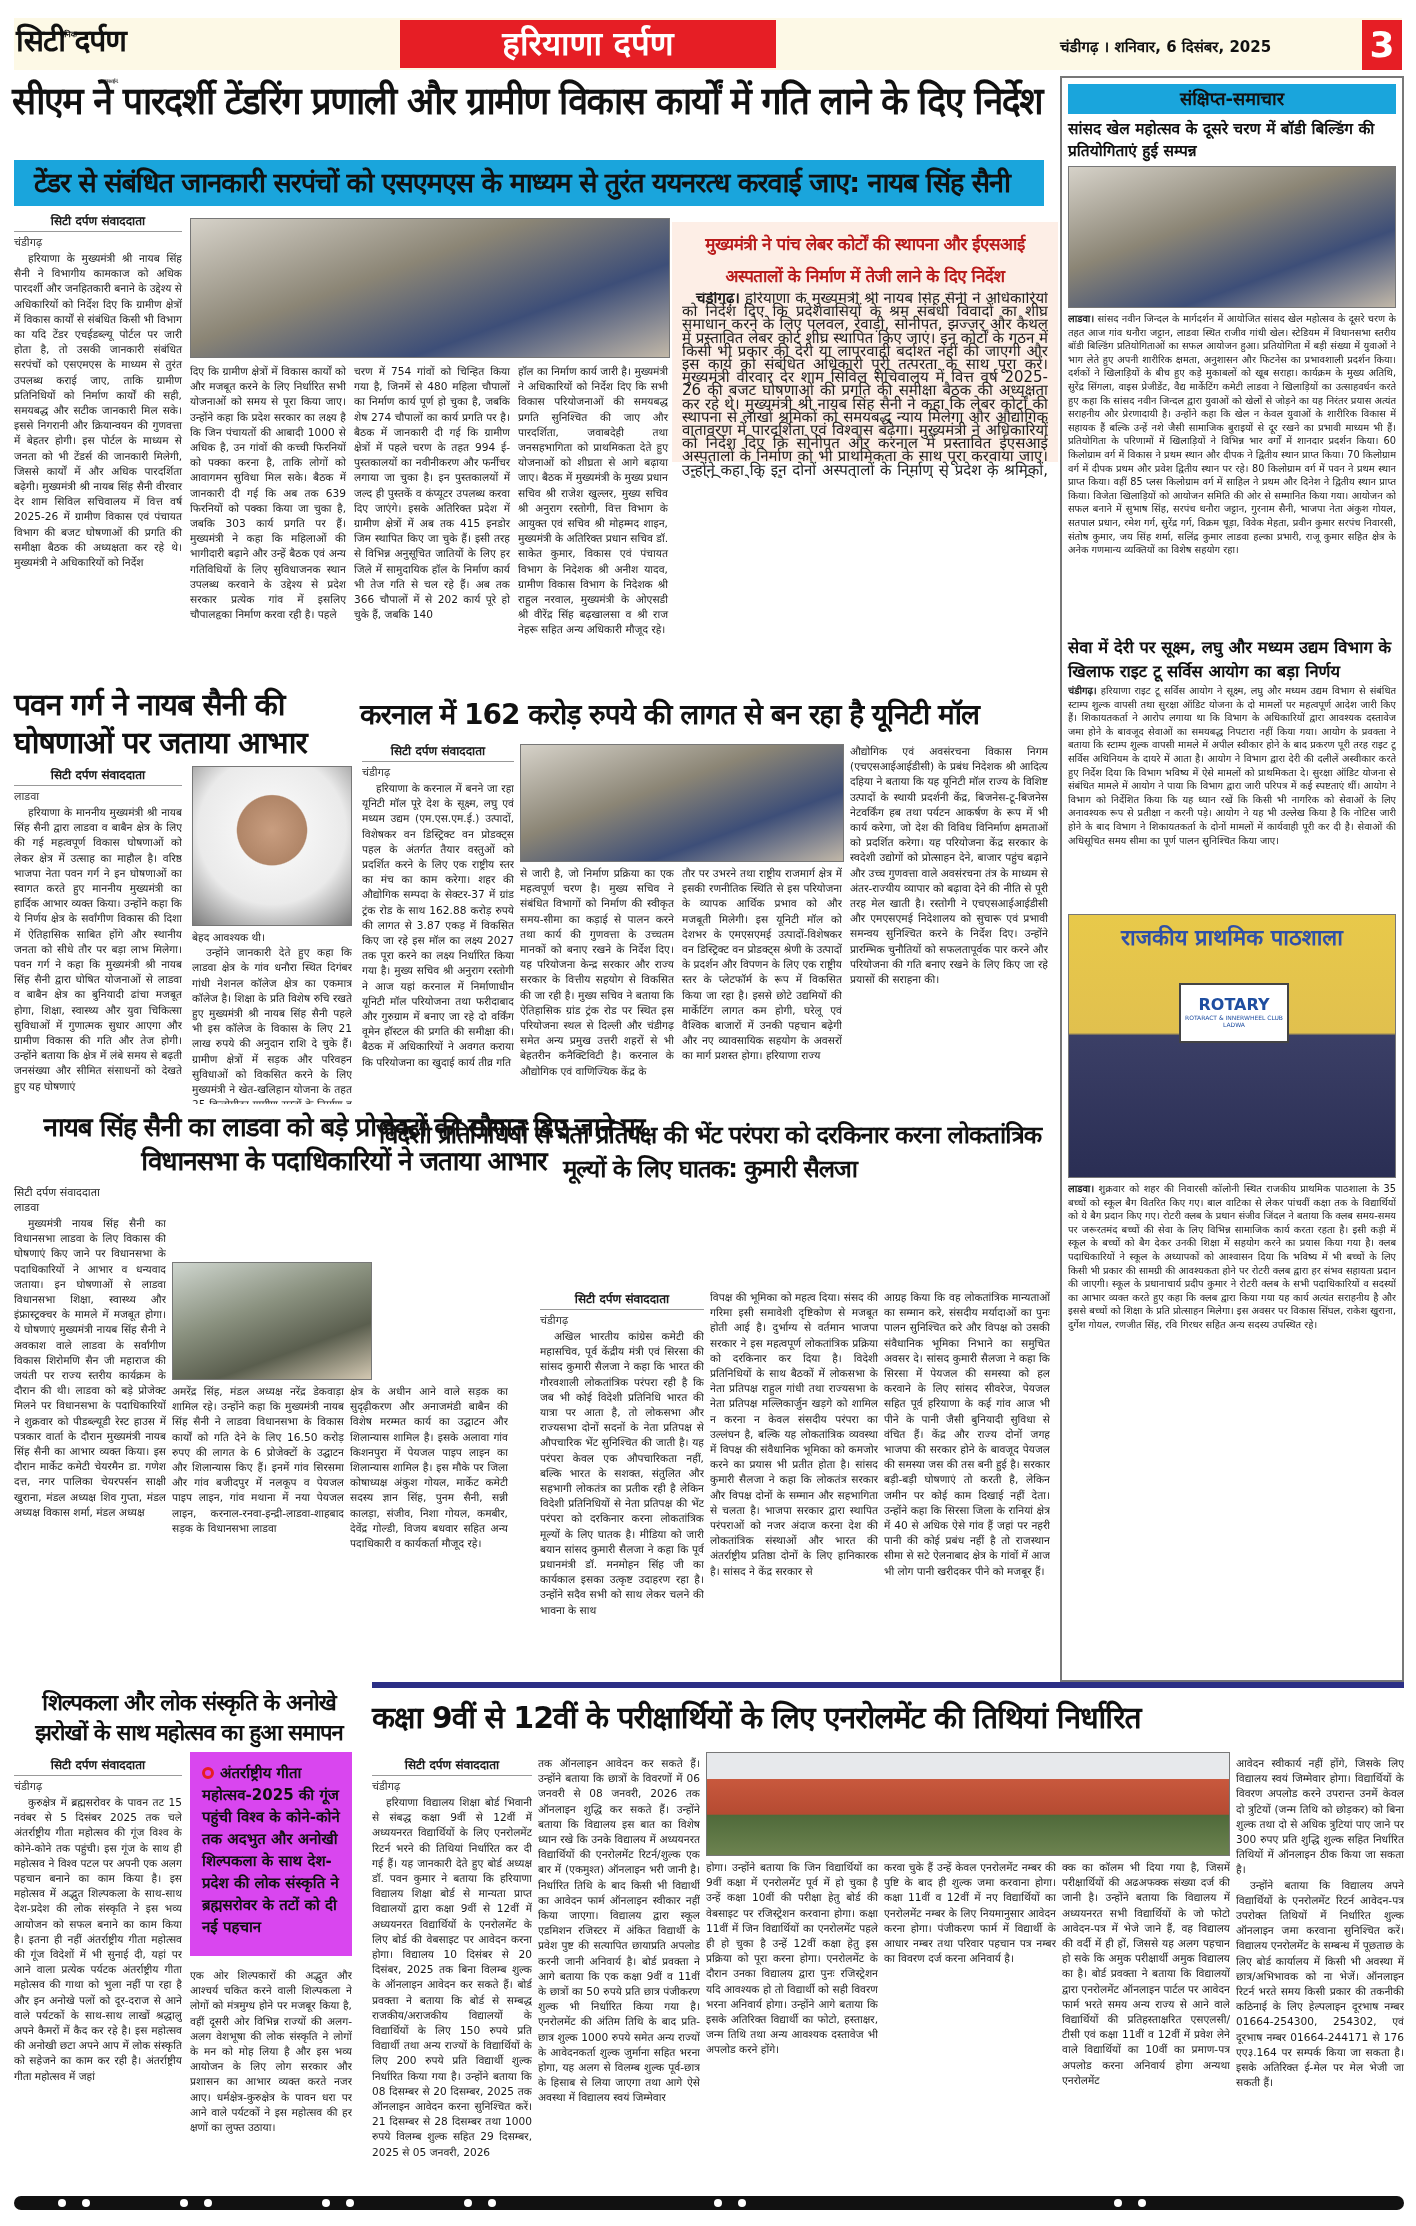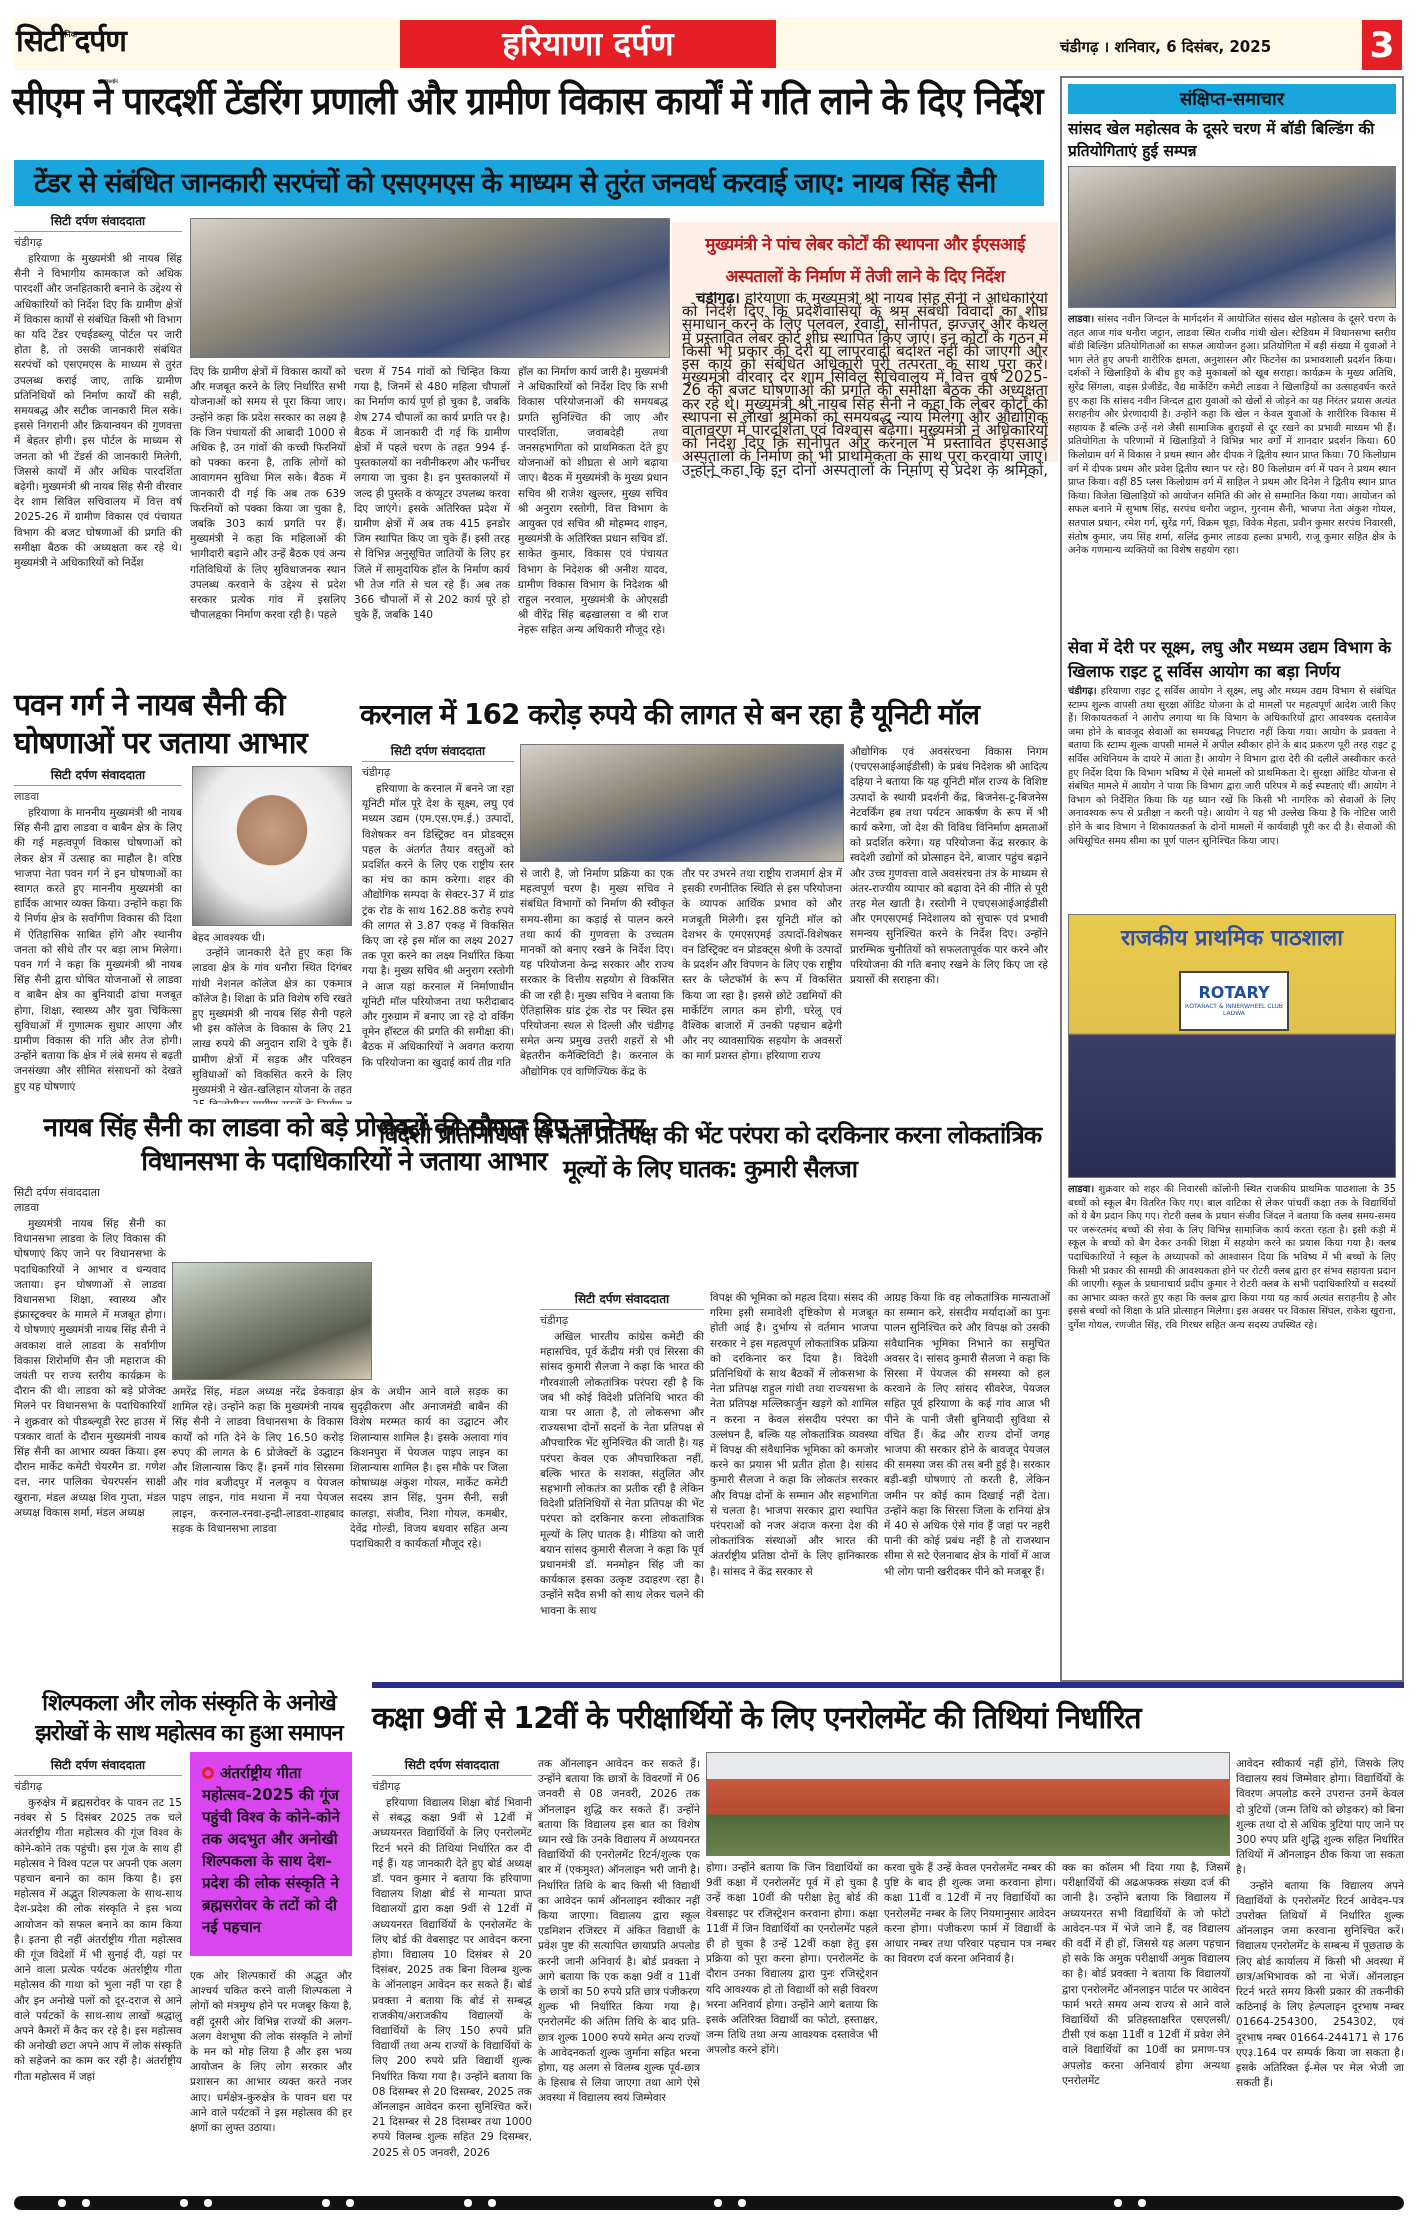--- a/index.html
+++ b/index.html
@@ -49,21 +49,21 @@
 <div class="abs logo">
   <small>दैनिक</small>
   <span>सिटी दर्पण</span>
   <span class="tag">आरएनआई नं.</span>
 </div>
 <div class="abs section-banner">हरियाणा दर्पण</div>
 <div class="abs dateline">चंडीगढ़ । शनिवार, 6 दिसंबर, 2025</div>
 <div class="abs pageno">3</div>
 
 <div class="abs lead-hl">सीएम ने पारदर्शी टेंडरिंग प्रणाली और ग्रामीण विकास कार्यों में गति लाने के दिए निर्देश</div>
-<div class="abs subbar">टेंडर से संबंधित जानकारी सरपंचों को एसएमएस के माध्यम से तुरंत जनवर्ध करवाई जाए: नायब सिंह सैनी</div>
+<div class="abs subbar">टेंडर से संबंधित जानकारी सरपंचों को एसएमएस के माध्यम से तुरंत ययनरत्ध करवाई जाए: नायब सिंह सैनी</div>
 
 <div class="col" style="left:14px;top:212px;width:168px">
   <div class="byline">सिटी दर्पण संवाददाता</div>
   <div class="place">चंडीगढ़</div>
   <div class="body">
       <p>हरियाणा के मुख्यमंत्री श्री नायब सिंह सैनी ने विभागीय कामकाज को अधिक पारदर्शी और जनहितकारी बनाने के उद्देश्य से अधिकारियों को निर्देश दिए कि ग्रामीण क्षेत्रों में विकास कार्यों से संबंधित किसी भी विभाग का यदि टेंडर एचईडब्ल्यू पोर्टल पर जारी होता है, तो उसकी जानकारी संबंधित सरपंचों को एसएमएस के माध्यम से तुरंत उपलब्ध कराई जाए, ताकि ग्रामीण प्रतिनिधियों को निर्माण कार्यों की सही, समयबद्ध और सटीक जानकारी मिल सके। इससे निगरानी और क्रियान्वयन की गुणवत्ता में बेहतर होगी। इस पोर्टल के माध्यम से जनता को भी टेंडर्स की जानकारी मिलेगी, जिससे कार्यों में और अधिक पारदर्शिता बढ़ेगी। मुख्यमंत्री श्री नायब सिंह सैनी वीरवार देर शाम सिविल सचिवालय में वित्त वर्ष 2025-26 में ग्रामीण विकास एवं पंचायत विभाग की बजट घोषणाओं की प्रगति की समीक्षा बैठक की अध्यक्षता कर रहे थे। मुख्यमंत्री ने अधिकारियों को निर्देश</p>
     </div>
 </div>
 <div class="abs photo blue" style="left:190px;top:218px;width:480px;height:140px"></div>
 <div class="col" style="left:190px;top:364px;width:156px">
@@ -175,21 +175,21 @@
   <div class="photo blue" style="height:142px;margin:4px 0"></div>
   <div class="body" style="height:320px;overflow:hidden">
       <p style="text-indent:0"><b>लाडवा।</b> <span>सांसद नवीन जिन्दल के मार्गदर्शन में आयोजित सांसद खेल महोत्सव के दूसरे चरण के तहत आज गांव धनौरा जट्टान, लाडवा स्थित राजीव गांधी खेल। स्टेडियम में विधानसभा स्तरीय बॉडी बिल्डिंग प्रतियोगिताओं का सफल आयोजन हुआ। प्रतियोगिता में बड़ी संख्या में युवाओं ने भाग लेते हुए अपनी शारीरिक क्षमता, अनुशासन और फिटनेस का प्रभावशाली प्रदर्शन किया। दर्शकों ने खिलाड़ियों के बीच हुए कड़े मुकाबलों को खूब सराहा। कार्यक्रम के मुख्य अतिथि, सुरेंद्र सिंगला, वाइस प्रेजीडेंट, वैद्य मार्केटिंग कमेटी लाडवा ने खिलाड़ियों का उत्साहवर्धन करते हुए कहा कि सांसद नवीन जिन्दल द्वारा युवाओं को खेलों से जोड़ने का यह निरंतर प्रयास अत्यंत सराहनीय और प्रेरणादायी है। उन्होंने कहा कि खेल न केवल युवाओं के शारीरिक विकास में सहायक हैं बल्कि उन्हें नशे जैसी सामाजिक बुराइयों से दूर रखने का प्रभावी माध्यम भी हैं। प्रतियोगिता के परिणामों में खिलाड़ियों ने विभिन्न भार वर्गों में शानदार प्रदर्शन किया। 60 किलोग्राम वर्ग में विकास ने प्रथम स्थान और दीपक ने द्वितीय स्थान प्राप्त किया। 70 किलोग्राम वर्ग में दीपक प्रथम और प्रवेश द्वितीय स्थान पर रहे। 80 किलोग्राम वर्ग में पवन ने प्रथम स्थान प्राप्त किया। वहीं 85 प्लस किलोग्राम वर्ग में साहिल ने प्रथम और दिनेश ने द्वितीय स्थान प्राप्त किया। विजेता खिलाड़ियों को आयोजन समिति की ओर से सम्मानित किया गया। आयोजन को सफल बनाने में सुभाष सिंह, सरपंच धनौरा जट्टान, गुरनाम सैनी, भाजपा नेता अंकुश गोयल, सतपाल प्रधान, रमेश गर्ग, सुरेंद्र गर्ग, विक्रम चूड़ा, विवेक मेहता, प्रवीन कुमार सरपंच निवारसी, संतोष कुमार, जय सिंह शर्मा, सलिंद्र कुमार लाडवा हल्का प्रभारी, राजू कुमार सहित क्षेत्र के अनेक गणमान्य व्यक्तियों का विशेष सहयोग रहा।</span></p>
     </div>
   <h3 style="font-size:16.5px;line-height:24px">सेवा में देरी पर सूक्ष्म, लघु और मध्यम उद्यम विभाग के खिलाफ राइट टू सर्विस आयोग का बड़ा निर्णय</h3>
   <div class="body" style="height:226px;overflow:hidden">
       <p style="text-indent:0"><b>चंडीगढ़।</b> <span>हरियाणा राइट टू सर्विस आयोग ने सूक्ष्म, लघु और मध्यम उद्यम विभाग से संबंधित स्टाम्प शुल्क वापसी तथा सुरक्षा ऑडिट योजना के दो मामलों पर महत्वपूर्ण आदेश जारी किए हैं। शिकायतकर्ता ने आरोप लगाया था कि विभाग के अधिकारियों द्वारा आवश्यक दस्तावेज जमा होने के बावजूद सेवाओं का समयबद्ध निपटारा नहीं किया गया। आयोग के प्रवक्ता ने बताया कि स्टाम्प शुल्क वापसी मामले में अपील स्वीकार होने के बाद प्रकरण पूरी तरह राइट टू सर्विस अधिनियम के दायरे में आता है। आयोग ने विभाग द्वारा देरी की दलीलें अस्वीकार करते हुए निर्देश दिया कि विभाग भविष्य में ऐसे मामलों को प्राथमिकता दे। सुरक्षा ऑडिट योजना से संबंधित मामले में आयोग ने पाया कि विभाग द्वारा जारी परिपत्र में कई स्पष्टताएं थीं। आयोग ने विभाग को निर्देशित किया कि यह ध्यान रखें कि किसी भी नागरिक को सेवाओं के लिए अनावश्यक रूप से प्रतीक्षा न करनी पड़े। आयोग ने यह भी उल्लेख किया है कि नोटिस जारी होने के बाद विभाग ने शिकायतकर्ता के दोनों मामलों में कार्यवाही पूरी कर दी है। सेवाओं की अधिसूचित समय सीमा का पूर्ण पालन सुनिश्चित किया जाए।</span></p>
     </div>
   <div class="photo yellow" style="height:264px;margin:4px 0;position:relative">
     <div style="position:absolute;left:0;right:0;top:6px;text-align:center;font-weight:bold;font-size:22px;color:#3050a8">राजकीय प्राथमिक पाठशाला</div>
-    <div style="position:absolute;left:110px;top:56px;width:110px;height:60px;background:#fff;border:2px solid #444;text-align:center">
+    <div style="position:absolute;left:110px;top:68px;width:110px;height:60px;background:#fff;border:2px solid #444;text-align:center">
       <div style="font-weight:bold;font-size:16px;color:#1f4ea0;margin-top:10px">ROTARY</div>
       <div style="font-size:6px;color:#1f4ea0">ROTARACT &amp; INNERWHEEL CLUB LADWA</div>
     </div>
   </div>
   <div class="body" style="height:180px;overflow:hidden">
       <p style="text-indent:0"><b>लाडवा।</b> <span>शुक्रवार को शहर की निवारसी कॉलोनी स्थित राजकीय प्राथमिक पाठशाला के 35 बच्चों को स्कूल बैग वितरित किए गए। बाल वाटिका से लेकर पांचवीं कक्षा तक के विद्यार्थियों को ये बैग प्रदान किए गए। रोटरी क्लब के प्रधान संजीव जिंदल ने बताया कि क्लब समय-समय पर जरूरतमंद बच्चों की सेवा के लिए विभिन्न सामाजिक कार्य करता रहता है। इसी कड़ी में स्कूल के बच्चों को बैग देकर उनकी शिक्षा में सहयोग करने का प्रयास किया गया है। क्लब पदाधिकारियों ने स्कूल के अध्यापकों को आश्वासन दिया कि भविष्य में भी बच्चों के लिए किसी भी प्रकार की सामग्री की आवश्यकता होने पर रोटरी क्लब द्वारा हर संभव सहायता प्रदान की जाएगी। स्कूल के प्रधानाचार्य प्रदीप कुमार ने रोटरी क्लब के सभी पदाधिकारियों व सदस्यों का आभार व्यक्त करते हुए कहा कि क्लब द्वारा किया गया यह कार्य अत्यंत सराहनीय है और इससे बच्चों को शिक्षा के प्रति प्रोत्साहन मिलेगा। इस अवसर पर विकास सिंघल, राकेश खुराना, दुर्गेश गोयल, रणजीत सिंह, रवि गिरधर सहित अन्य सदस्य उपस्थित रहे।</span></p>
     </div>
 </div>
 
 <div class="abs rule-blue" style="left:372px;top:1682px;width:1032px"></div>

